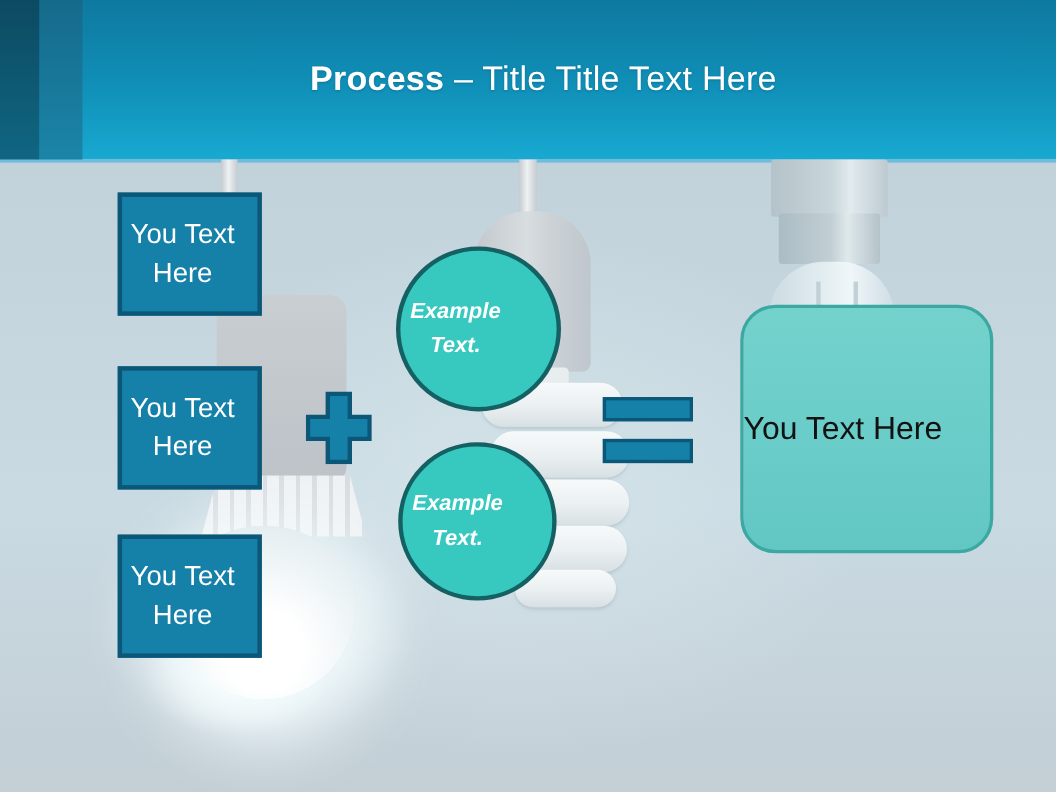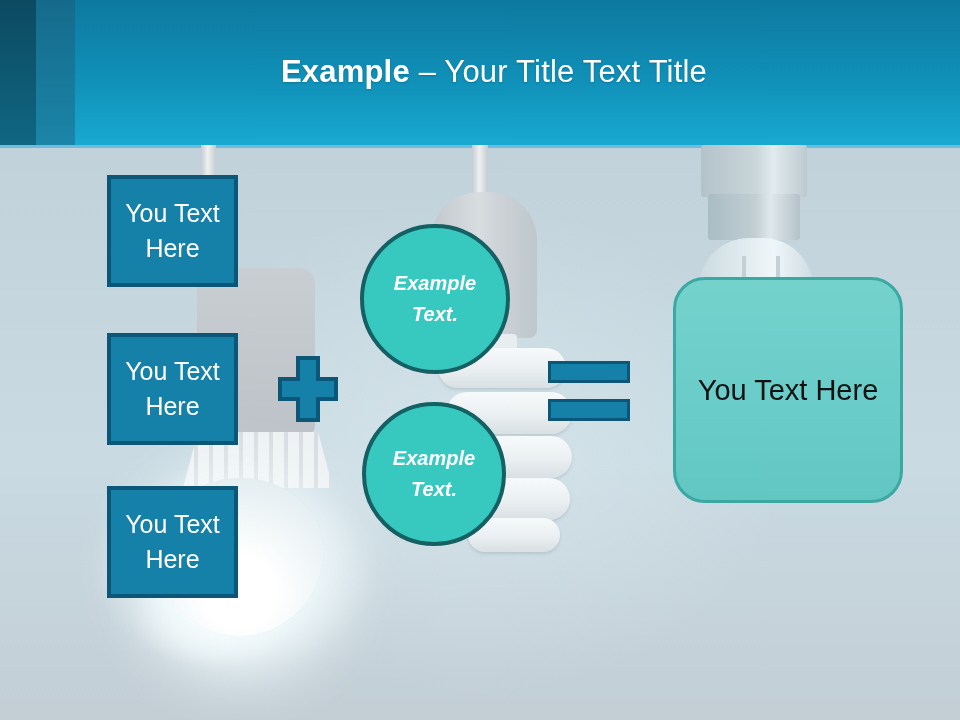--- a/index.html
+++ b/index.html
@@ -67,21 +67,21 @@
     background:linear-gradient(90deg,#b4c3ca 0%,#c9d6da 52%,#e2ebee 68%,#bccad0 100%);}
   .inc-socket-bottom{left:708px;top:46px;width:92px;height:46px;border-radius:3px;
     background:linear-gradient(90deg,#aabcc4 0%,#c2cfd4 52%,#dfe9ec 68%,#b4c2c9 100%);}
   .inc-glass{left:699px;top:90px;width:114px;height:150px;
     border-radius:50px 50px 45px 45px;
     background:linear-gradient(90deg,rgba(205,220,226,.85),rgba(230,240,243,.92) 45%,rgba(242,248,250,.95) 65%,rgba(208,222,229,.85));}
   .inc-filament{left:742px;top:108px;width:30px;height:88px;
     border-left:4px solid #c2d1d7;border-right:4px solid #c2d1d7;}
   .inc-base{left:740px;top:188px;width:36px;height:30px;border-radius:6px;background:#ccd8dd;}
   
-  .shape{position:absolute;z-index:2;box-sizing:border-box;display:flex;align-items:center;justify-content:center;text-align:center;}
+  .shape{position:absolute;z-index:2;box-sizing:border-box;display:flex;align-items:center;text-align:center;}
   .sq{
     left:107px;width:131px;height:112px;
     background:var(--shape-fill,#1681a8);
     border:4px solid var(--shape-border,#0c5778);
     color:var(--box-text,#ffffff);font-size:25px;line-height:1.42;
   }
   .sq1{top:27px;} .sq2{top:185px;} .sq3{top:338px;}
   .sq span{display:block;width:110px;}
   .plus-wrap{left:278px;top:208px;width:60px;height:66px;}
   .circle{
@@ -107,21 +107,21 @@
   }
 </style>
 </head>
 <body>
 
 <div class="canvas">
 
   <div class="header">
     <div class="stripe stripe1"></div>
     <div class="stripe stripe2"></div>
-    <h1 class="title"><span class="b">Example</span><span> – Your Title Text Title</span></h1>
+    <h1 class="title"><span class="b">Process</span><span> – Title Title Text Here</span></h1>
   </div>
 
   <div class="body">
 
     <div class="deco led-cord"></div>
     <div class="deco led-neck"></div>
     <div class="deco led-fins"></div>
     <div class="deco led-dome"></div>
 
     <div class="deco cfl-cord"></div>

